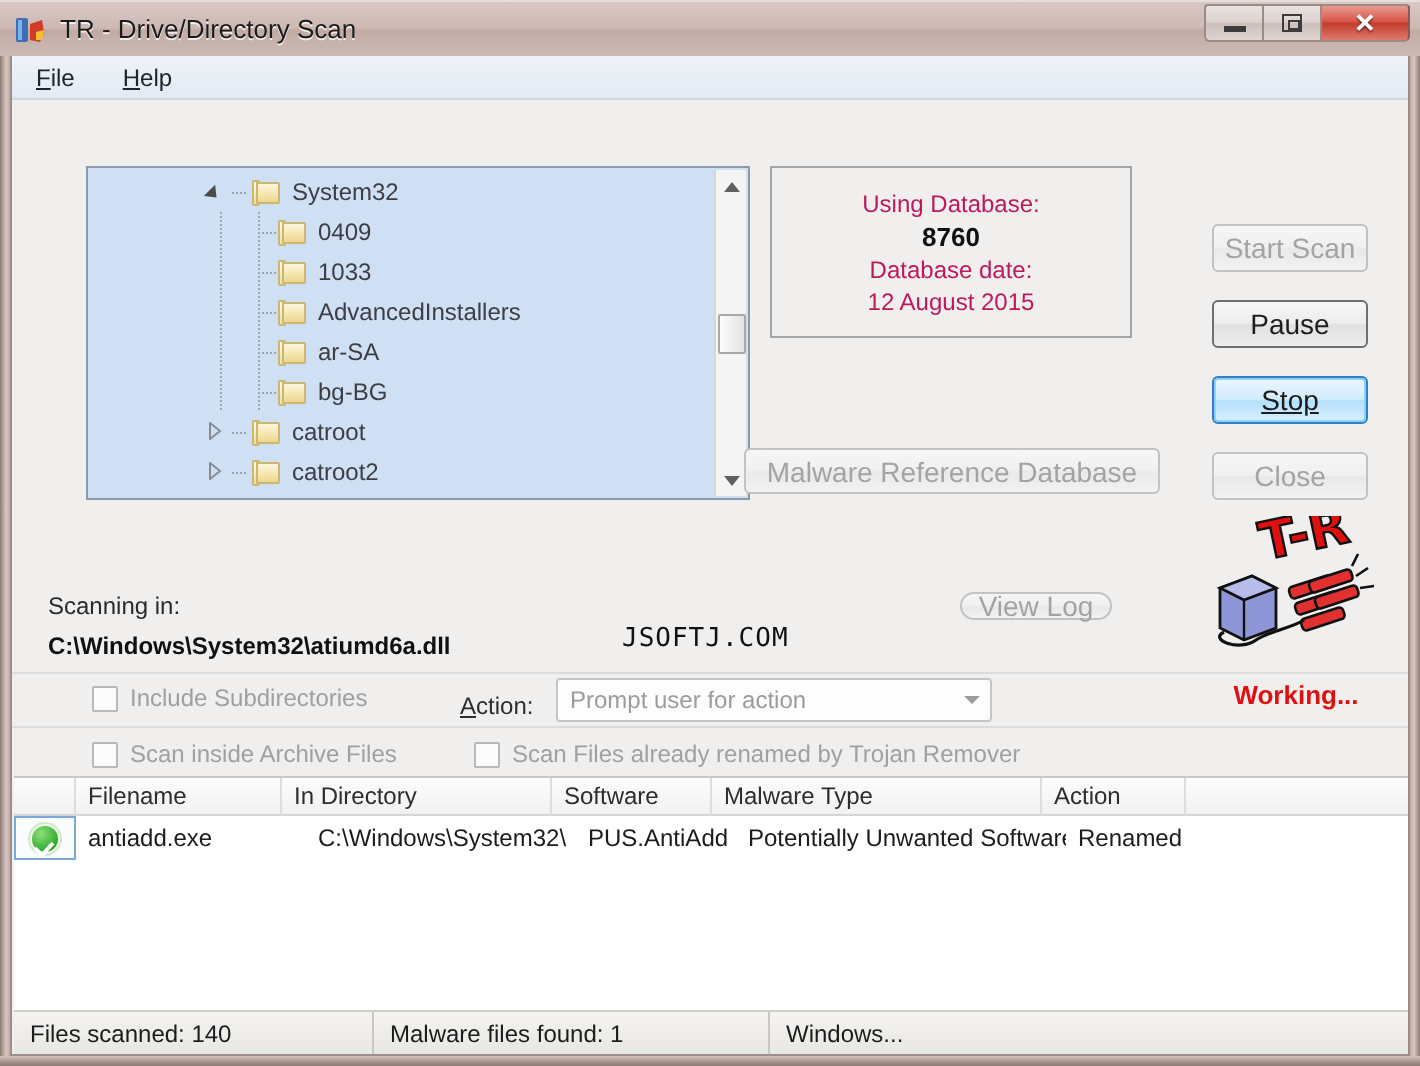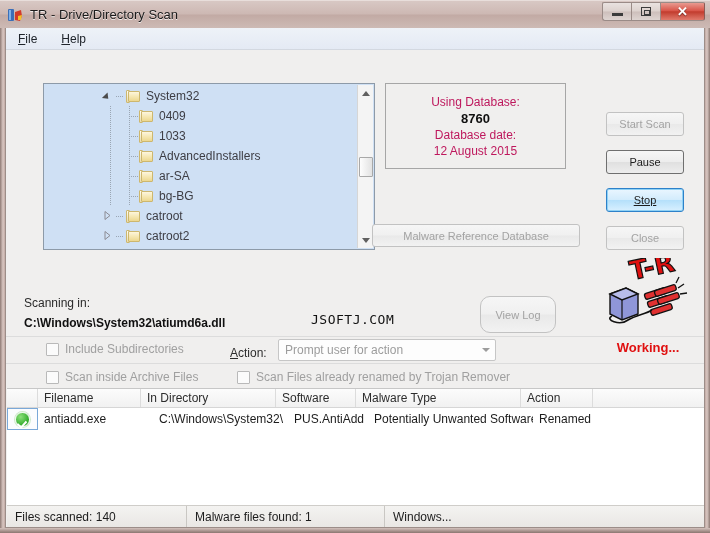--- a/index.html
+++ b/index.html
@@ -195,21 +195,21 @@
     background: #f0efee;
     border: 1px solid #a6a6a6;
     display: flex; flex-direction: column; align-items: center; justify-content: center;
     gap: 2px;
   }
   .db-line { font-size: 12px; color: #be185d; }
   .db-num { font-size: 13px; font-weight: bold; color: #101010; }
 
   .btn {
     font-family: "Liberation Sans", sans-serif;
-    font-size: 11px;
+    font-size: 14px;
     background: linear-gradient(to bottom, #f6f6f6 0%, #ededed 48%, #e0e0e0 52%, #ededed 100%);
     border: 1px solid #9a9a9a;
     border-radius: 3px;
     color: #1d1d1d;
     cursor: default;
     display: flex; align-items: center; justify-content: center;
     white-space: nowrap;
   }
   .btn.disabled { color: #a3a3a3; border-color: #c2c2c2;
                   background: linear-gradient(to bottom, #f6f6f6 0%, #f0f0f0 48%, #e9e9e9 52%, #f2f2f2 100%); }
@@ -238,21 +238,21 @@
   .scan-label { position: absolute; left: 18px; top: 246px; font-size: 12px; color: #2a2a2a; }
   .scan-path {
     position: absolute; left: 18px; top: 266px; font-size: 12px;
     font-weight: bold; color: #101010;
   }
   .watermark {
     position: absolute; left: 305px; top: 262px;
     font-family: "DejaVu Sans Mono", "Liberation Mono", monospace;
     font-size: 13px; color: #111; letter-spacing: 0.5px;
   }
-  .btn-viewlog { position: absolute; left: 474px; top: 246px; width: 76px; height: 37px; border-radius: 10px; }
+  .btn-viewlog { position: absolute; left: 474px; top: 246px; width: 76px; height: 14px; border-radius: 10px; }
 
   
   .sep-line { position: absolute; left: 0; width: 700px; height: 1px; background: #dcdcdc; }
   .chk {
     position: absolute; display: flex; align-items: center; gap: 6px;
     font-size: 12px; color: #a0a0a0;
   }
   .chkbox {
     width: 13px; height: 13px; border: 1px solid #b9b9b9; background: #fbfbfb;
     border-radius: 1px; flex: 0 0 auto;

